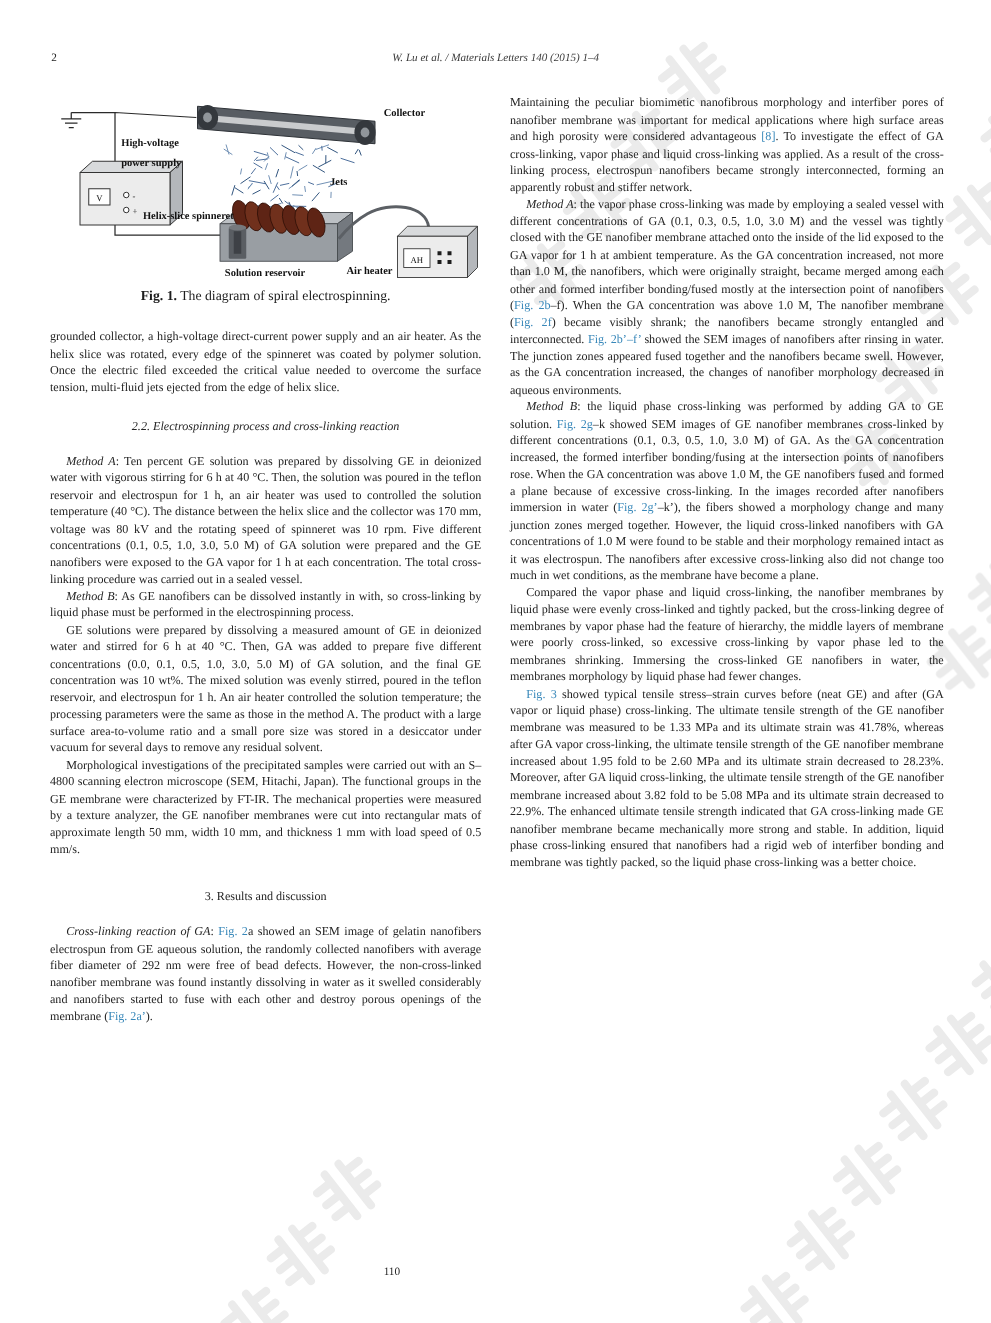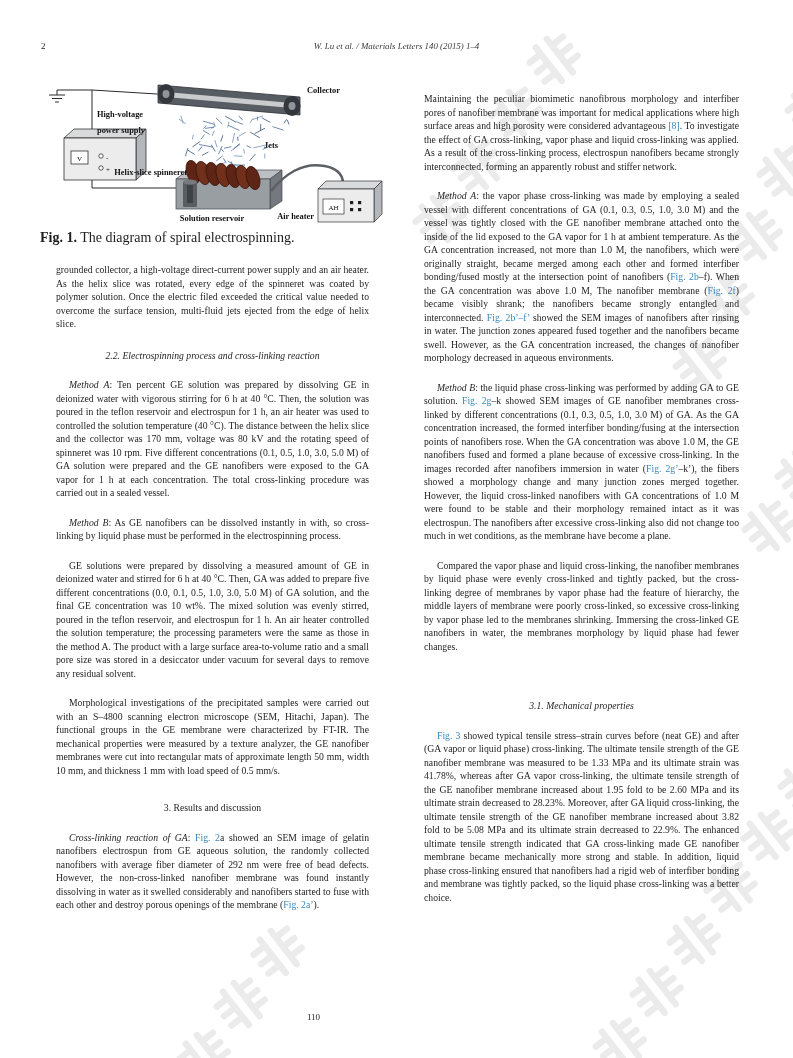--- a/index.html
+++ b/index.html
@@ -5,30 +5,30 @@
   html,body{margin:0;padding:0;background:#ffffff;}
   body{width:793px;height:1058px;position:relative;overflow:hidden;
        font-family:"Liberation Serif",serif;color:#242424;}
   .wm-layer{position:absolute;left:0;top:0;width:793px;height:1058px;z-index:0;pointer-events:none;}
   .hdr{position:absolute;left:0;top:41px;width:793px;height:14px;z-index:2;font-size:9px;}
   .hdr .pgno{position:absolute;left:41px;top:0;}
   .hdr .rhead{position:absolute;left:0;top:0;width:100%;text-align:center;font-style:italic;font-size:8.9px;color:#3a3a3a;}
   .col{position:absolute;top:76px;width:345px;z-index:2;font-size:9.7px;line-height:13.5px;text-align:justify;}
   .col-left{left:40px;}
   .col-right{left:408px;width:347px;}
-  p{margin:16px;}
+  p{margin:0;}
   .ind{text-indent:13px;}
   .h-it{font-style:italic;text-align:center;margin:18px 0 14px 0;}
   .h-bold{font-weight:normal;text-align:center;margin:24px 0 15px 0;}
   .h-gap{margin-top:46px;}
   .sg-i{font-style:italic;}
   .sg-l{color:#3787b9;}
   .figure1{margin:0 0 20px 0;}
   .figure1 svg{display:block;}
-  .caption{font-size:14px;line-height:11px;margin-top:4px;color:#1d1d1d;}
+  .caption{font-size:11px;line-height:11px;text-align:center;margin-top:4px;color:#1d1d1d;}
   .caption .b{font-weight:bold;}
   .ftr{position:absolute;left:0;top:1012px;width:627px;text-align:center;font-size:9px;z-index:2;}
   .figlabel{font-weight:bold;font-size:8.4px;font-family:"Liberation Serif",serif;fill:#111;}
   .figsmall{font-size:7px;font-family:"Liberation Serif",serif;fill:#111;}
 </style>
 </head>
 <body>
 
 <svg class="wm-layer" width="793" height="1058" viewBox="0 0 793 1058">
   <defs>
@@ -214,19 +214,18 @@
   <p class="ind"><span class="sg-t">Morphological investigations of the precipitated samples were carried out with an S–4800 scanning electron microscope (SEM, Hitachi, Japan). The functional groups in the GE membrane were characterized by FT-IR. The mechanical properties were measured by a texture analyzer, the GE nanofiber membranes were cut into rectangular mats of approximate length 50 mm, width 10 mm, and thickness 1 mm with load speed of 0.5 mm/s.</span></p>
   <p class="h-bold">3. Results and discussion</p>
   <p class="ind"><span class="sg-i">Cross-linking reaction of GA</span><span class="sg-t">: </span><span class="sg-l">Fig. 2</span><span class="sg-t">a showed an SEM image of gelatin nanofibers electrospun from GE aqueous solution, the randomly collected nanofibers with average fiber diameter of 292 nm were free of bead defects. However, the non-cross-linked nanofiber membrane was found instantly dissolving in water as it swelled considerably and nanofibers started to fuse with each other and destroy porous openings of the membrane (</span><span class="sg-l">Fig. 2a’</span><span class="sg-t">).</span></p>
 </div>
 
 <div class="col col-right">
   <p><span class="sg-t">Maintaining the peculiar biomimetic nanofibrous morphology and interfiber pores of nanofiber membrane was important for medical applications where high surface areas and high porosity were considered advantageous </span><span class="sg-l">[8]</span><span class="sg-t">. To investigate the effect of GA cross-linking, vapor phase and liquid cross-linking was applied. As a result of the cross-linking process, electrospun nanofibers became strongly interconnected, forming an apparently robust and stiffer network.</span></p>
   <p class="ind"><span class="sg-i">Method A</span><span class="sg-t">: the vapor phase cross-linking was made by employing a sealed vessel with different concentrations of GA (0.1, 0.3, 0.5, 1.0, 3.0 M) and the vessel was tightly closed with the GE nanofiber membrane attached onto the inside of the lid exposed to the GA vapor for 1 h at ambient temperature. As the GA concentration increased, not more than 1.0 M, the nanofibers, which were originally straight, became merged among each other and formed interfiber bonding/fused mostly at the intersection point of nanofibers (</span><span class="sg-l">Fig. 2b</span><span class="sg-t">–f). When the GA concentration was above 1.0 M, The nanofiber membrane (</span><span class="sg-l">Fig. 2f</span><span class="sg-t">) became visibly shrank; the nanofibers became strongly entangled and interconnected. </span><span class="sg-l">Fig. 2b’–f’</span><span class="sg-t"> showed the SEM images of nanofibers after rinsing in water. The junction zones appeared fused together and the nanofibers became swell. However, as the GA concentration increased, the changes of nanofiber morphology decreased in aqueous environments.</span></p>
   <p class="ind"><span class="sg-i">Method B</span><span class="sg-t">: the liquid phase cross-linking was performed by adding GA to GE solution. </span><span class="sg-l">Fig. 2g</span><span class="sg-t">–k showed SEM images of GE nanofiber membranes cross-linked by different concentrations (0.1, 0.3, 0.5, 1.0, 3.0 M) of GA. As the GA concentration increased, the formed interfiber bonding/fusing at the intersection points of nanofibers rose. When the GA concentration was above 1.0 M, the GE nanofibers fused and formed a plane because of excessive cross-linking. In the images recorded after nanofibers immersion in water (</span><span class="sg-l">Fig. 2g’</span><span class="sg-t">–k’), the fibers showed a morphology change and many junction zones merged together. However, the liquid cross-linked nanofibers with GA concentrations of 1.0 M were found to be stable and their morphology remained intact as it was electrospun. The nanofibers after excessive cross-linking also did not change too much in wet conditions, as the membrane have become a plane.</span></p>
   <p class="ind"><span class="sg-t">Compared the vapor phase and liquid cross-linking, the nanofiber membranes by liquid phase were evenly cross-linked and tightly packed, but the cross-linking degree of membranes by vapor phase had the feature of hierarchy, the middle layers of membrane were poorly cross-linked, so excessive cross-linking by vapor phase led to the membranes shrinking. Immersing the cross-linked GE nanofibers in water, the membranes morphology by liquid phase had fewer changes.</span></p>
-  <p class="h-it h-gap">3.1. Mechanical properties</p>
   <p class="ind"><span class="sg-l">Fig. 3</span><span class="sg-t"> showed typical tensile stress–strain curves before (neat GE) and after (GA vapor or liquid phase) cross-linking. The ultimate tensile strength of the GE nanofiber membrane was measured to be 1.33 MPa and its ultimate strain was 41.78%, whereas after GA vapor cross-linking, the ultimate tensile strength of the GE nanofiber membrane increased about 1.95 fold to be 2.60 MPa and its ultimate strain decreased to 28.23%. Moreover, after GA liquid cross-linking, the ultimate tensile strength of the GE nanofiber membrane increased about 3.82 fold to be 5.08 MPa and its ultimate strain decreased to 22.9%. The enhanced ultimate tensile strength indicated that GA cross-linking made GE nanofiber membrane became mechanically more strong and stable. In addition, liquid phase cross-linking ensured that nanofibers had a rigid web of interfiber bonding and membrane was tightly packed, so the liquid phase cross-linking was a better choice.</span></p>
 </div>
 
 <div class="ftr">
   <span>110</span>
 </div>
 
 </body></html>

